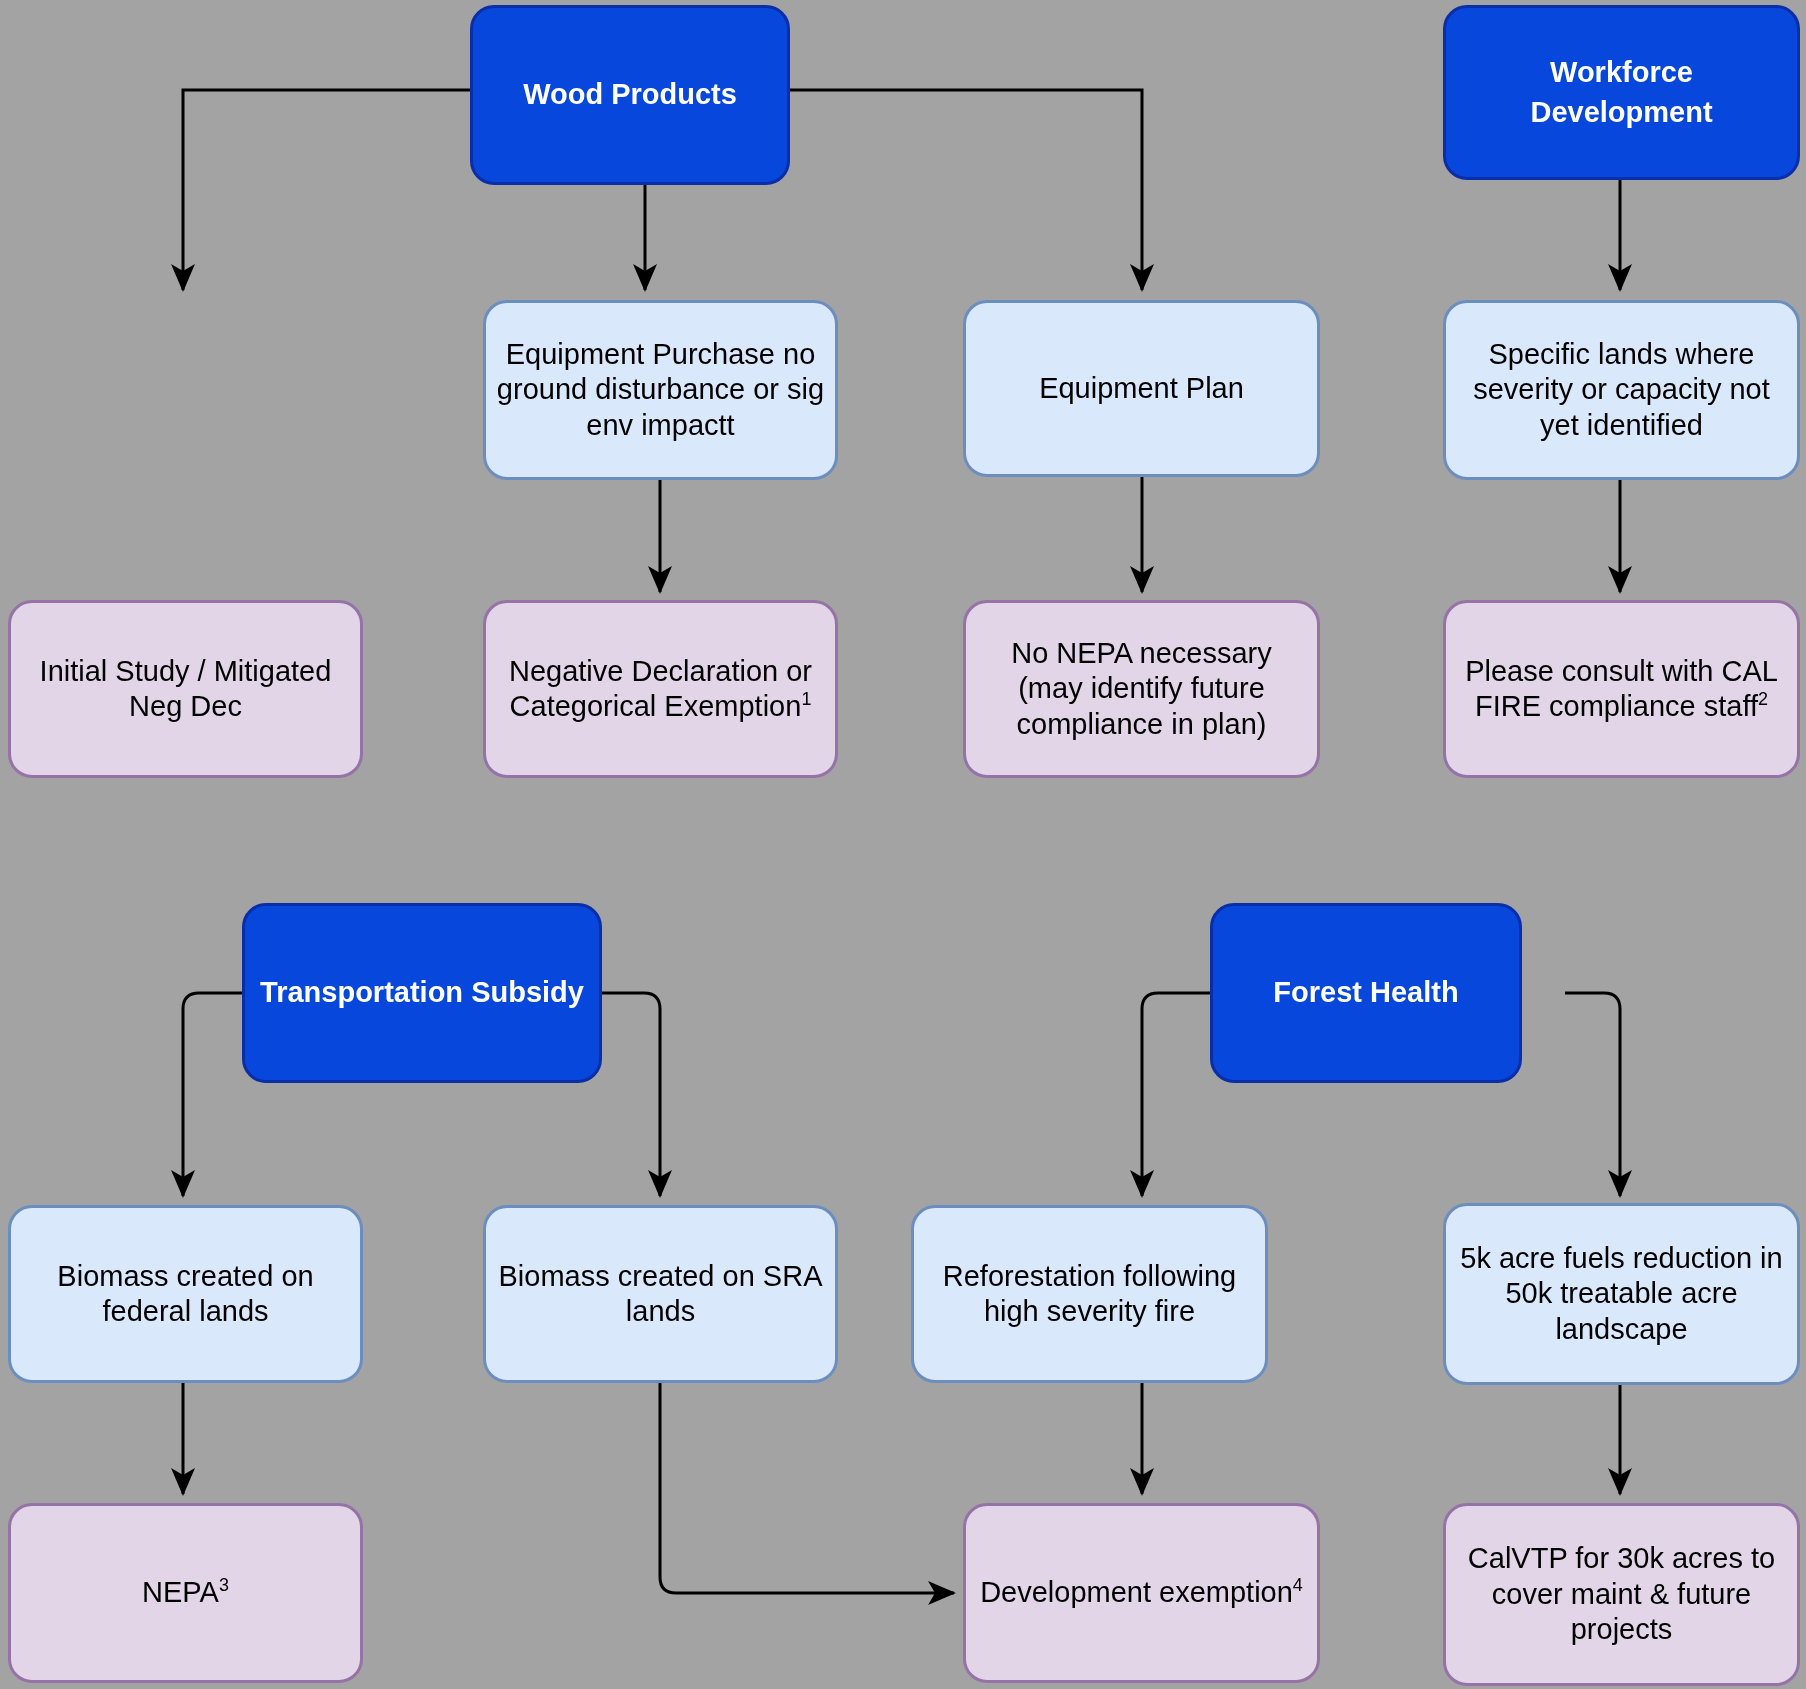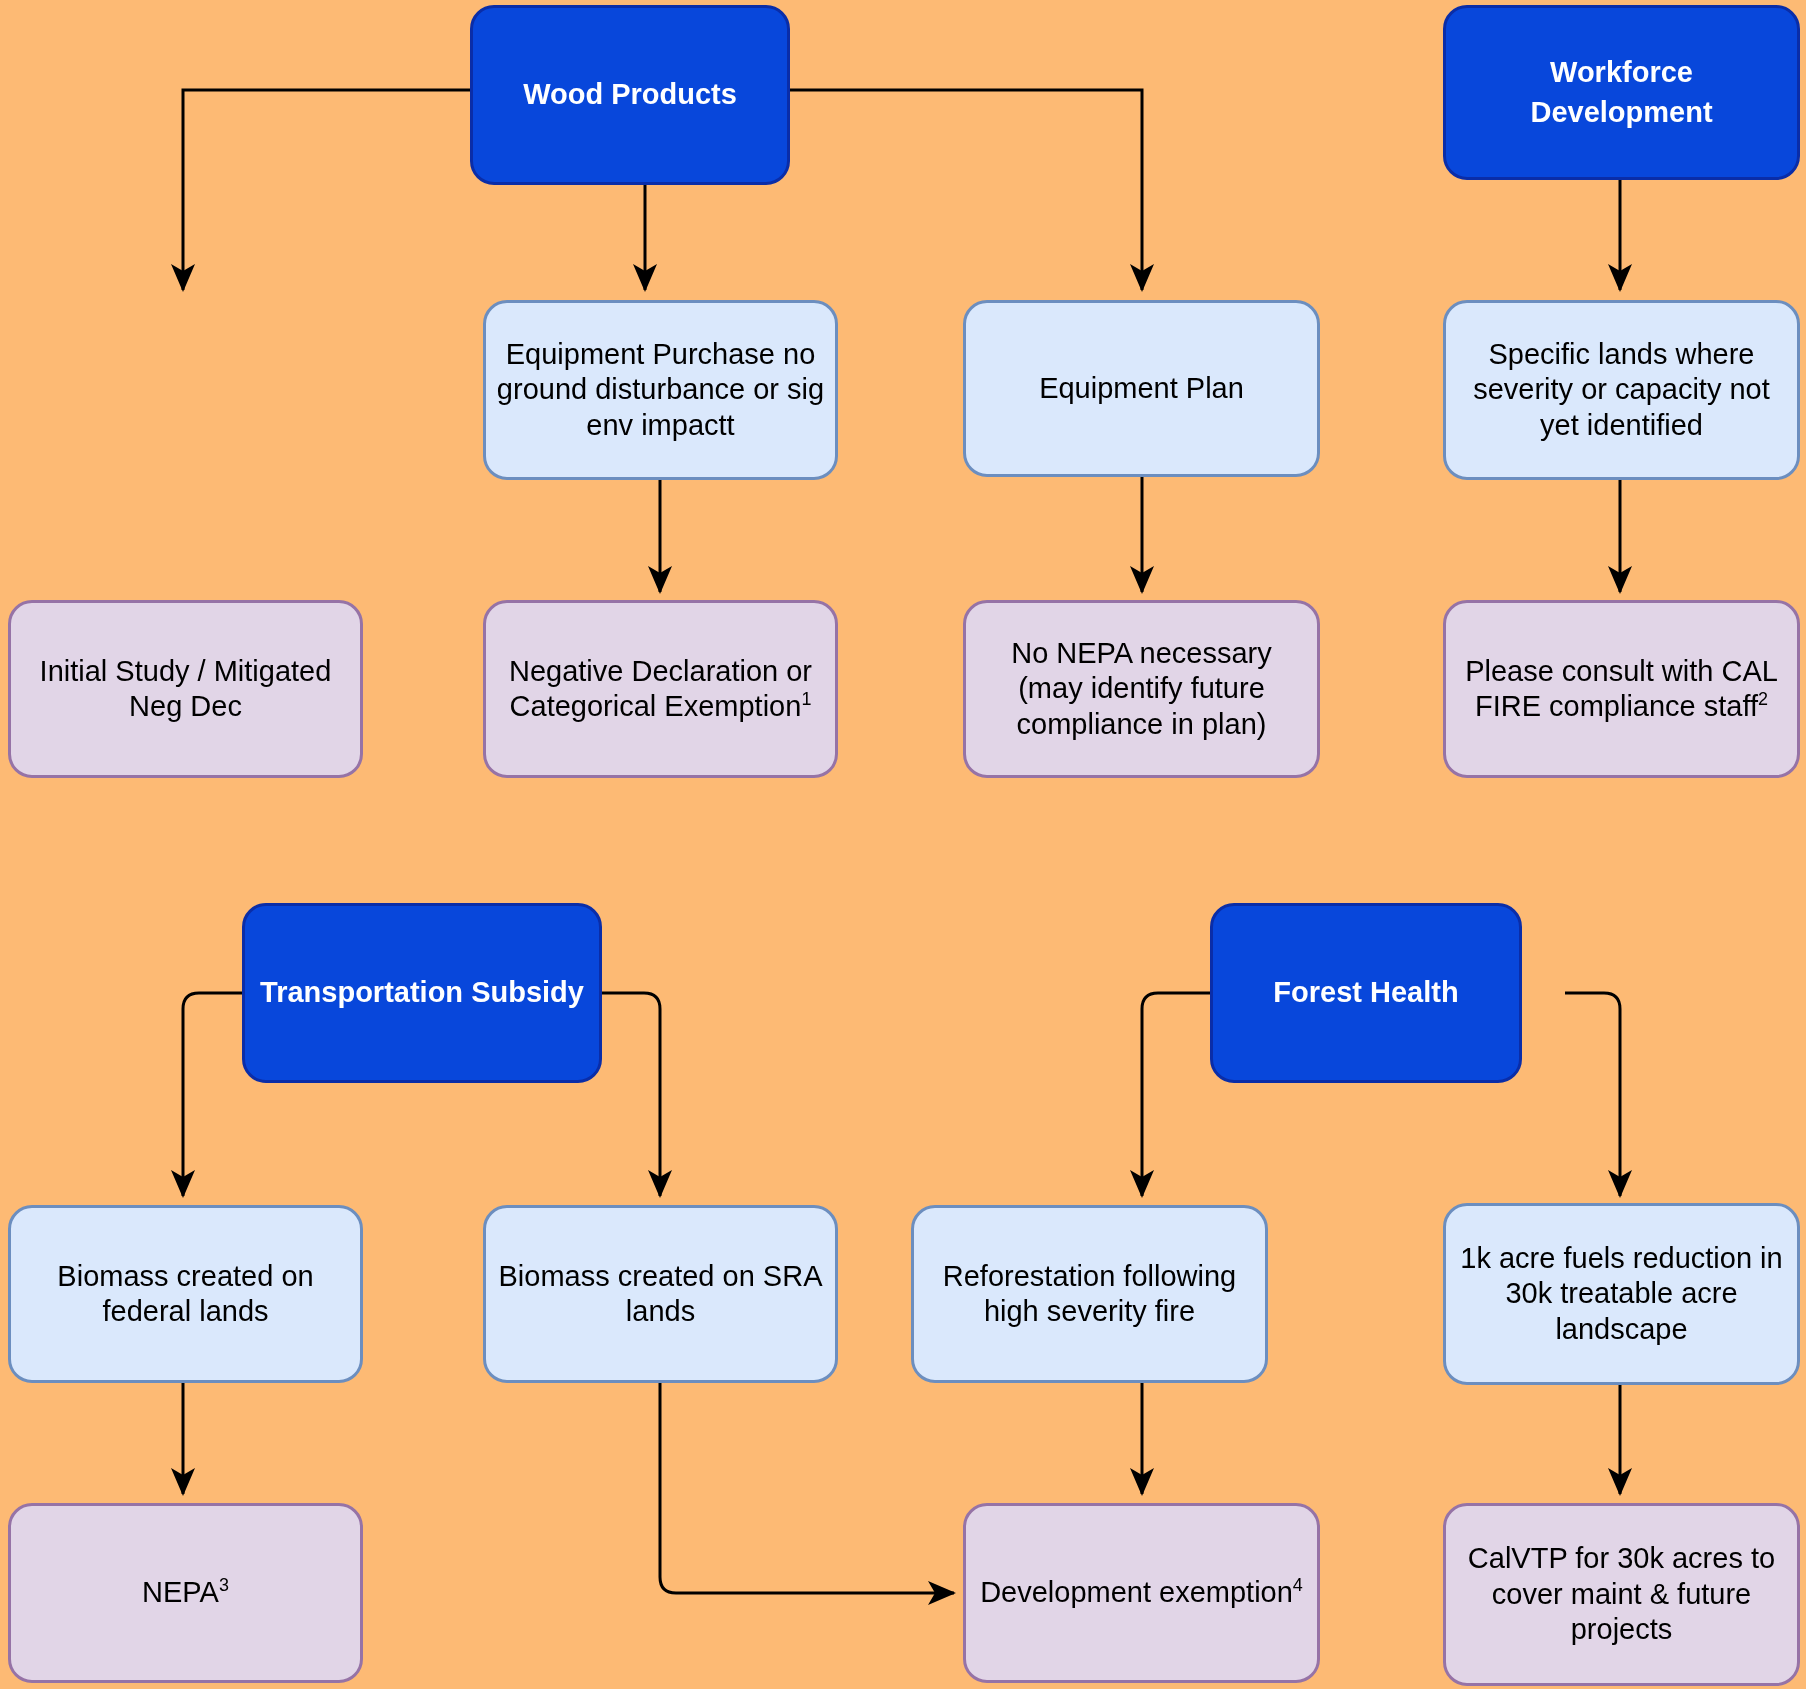--- a/index.html
+++ b/index.html
@@ -1,19 +1,19 @@
 <!DOCTYPE html>
 <html><head>
 <meta charset="utf-8">
 <style>
   html,body{margin:0;padding:0;background:#ffffff;}
   .canvas{
     position:relative;
     width:1806px;height:1689px;
-    background:#fdba74;
+    background:#a3a3a3;
     font-family:"Liberation Sans", sans-serif;
     overflow:hidden;
   }
   .edges{position:absolute;left:0;top:0;width:1806px;height:1689px;pointer-events:none;}
   .edge{stroke:var(--connector,#000);stroke-width:3;fill:none;}
   .node{
     position:absolute;
     display:flex;align-items:center;justify-content:center;
     text-align:center;
     border-radius:24px;
@@ -110,21 +110,21 @@
   <div class="node process" style="left:8px;top:1205px;width:355px;height:178px">
     <div class="txt"><span>Biomass created on federal lands</span><sup class="sup"></sup></div>
   </div>
   <div class="node process" style="left:483px;top:1205px;width:355px;height:178px">
     <div class="txt"><span>Biomass created on SRA lands</span><sup class="sup"></sup></div>
   </div>
   <div class="node process" style="left:911px;top:1205px;width:357px;height:178px">
     <div class="txt"><span>Reforestation following high severity fire</span><sup class="sup"></sup></div>
   </div>
   <div class="node process" style="left:1443px;top:1203px;width:357px;height:182px">
-    <div class="txt"><span>1k acre fuels reduction in 30k treatable acre landscape</span><sup class="sup"></sup></div>
+    <div class="txt"><span>5k acre fuels reduction in 50k treatable acre landscape</span><sup class="sup"></sup></div>
   </div>
 
   <div class="node outcome" style="left:8px;top:1503px;width:355px;height:180px">
     <div class="txt"><span>NEPA</span><sup class="sup">3</sup></div>
   </div>
   <div class="node outcome" style="left:963px;top:1503px;width:357px;height:180px">
     <div class="txt"><span>Development exemption</span><sup class="sup">4</sup></div>
   </div>
   <div class="node outcome" style="left:1443px;top:1503px;width:357px;height:183px">
     <div class="txt"><span>CalVTP for 30k acres to cover maint &amp; future projects</span><sup class="sup"></sup></div>

